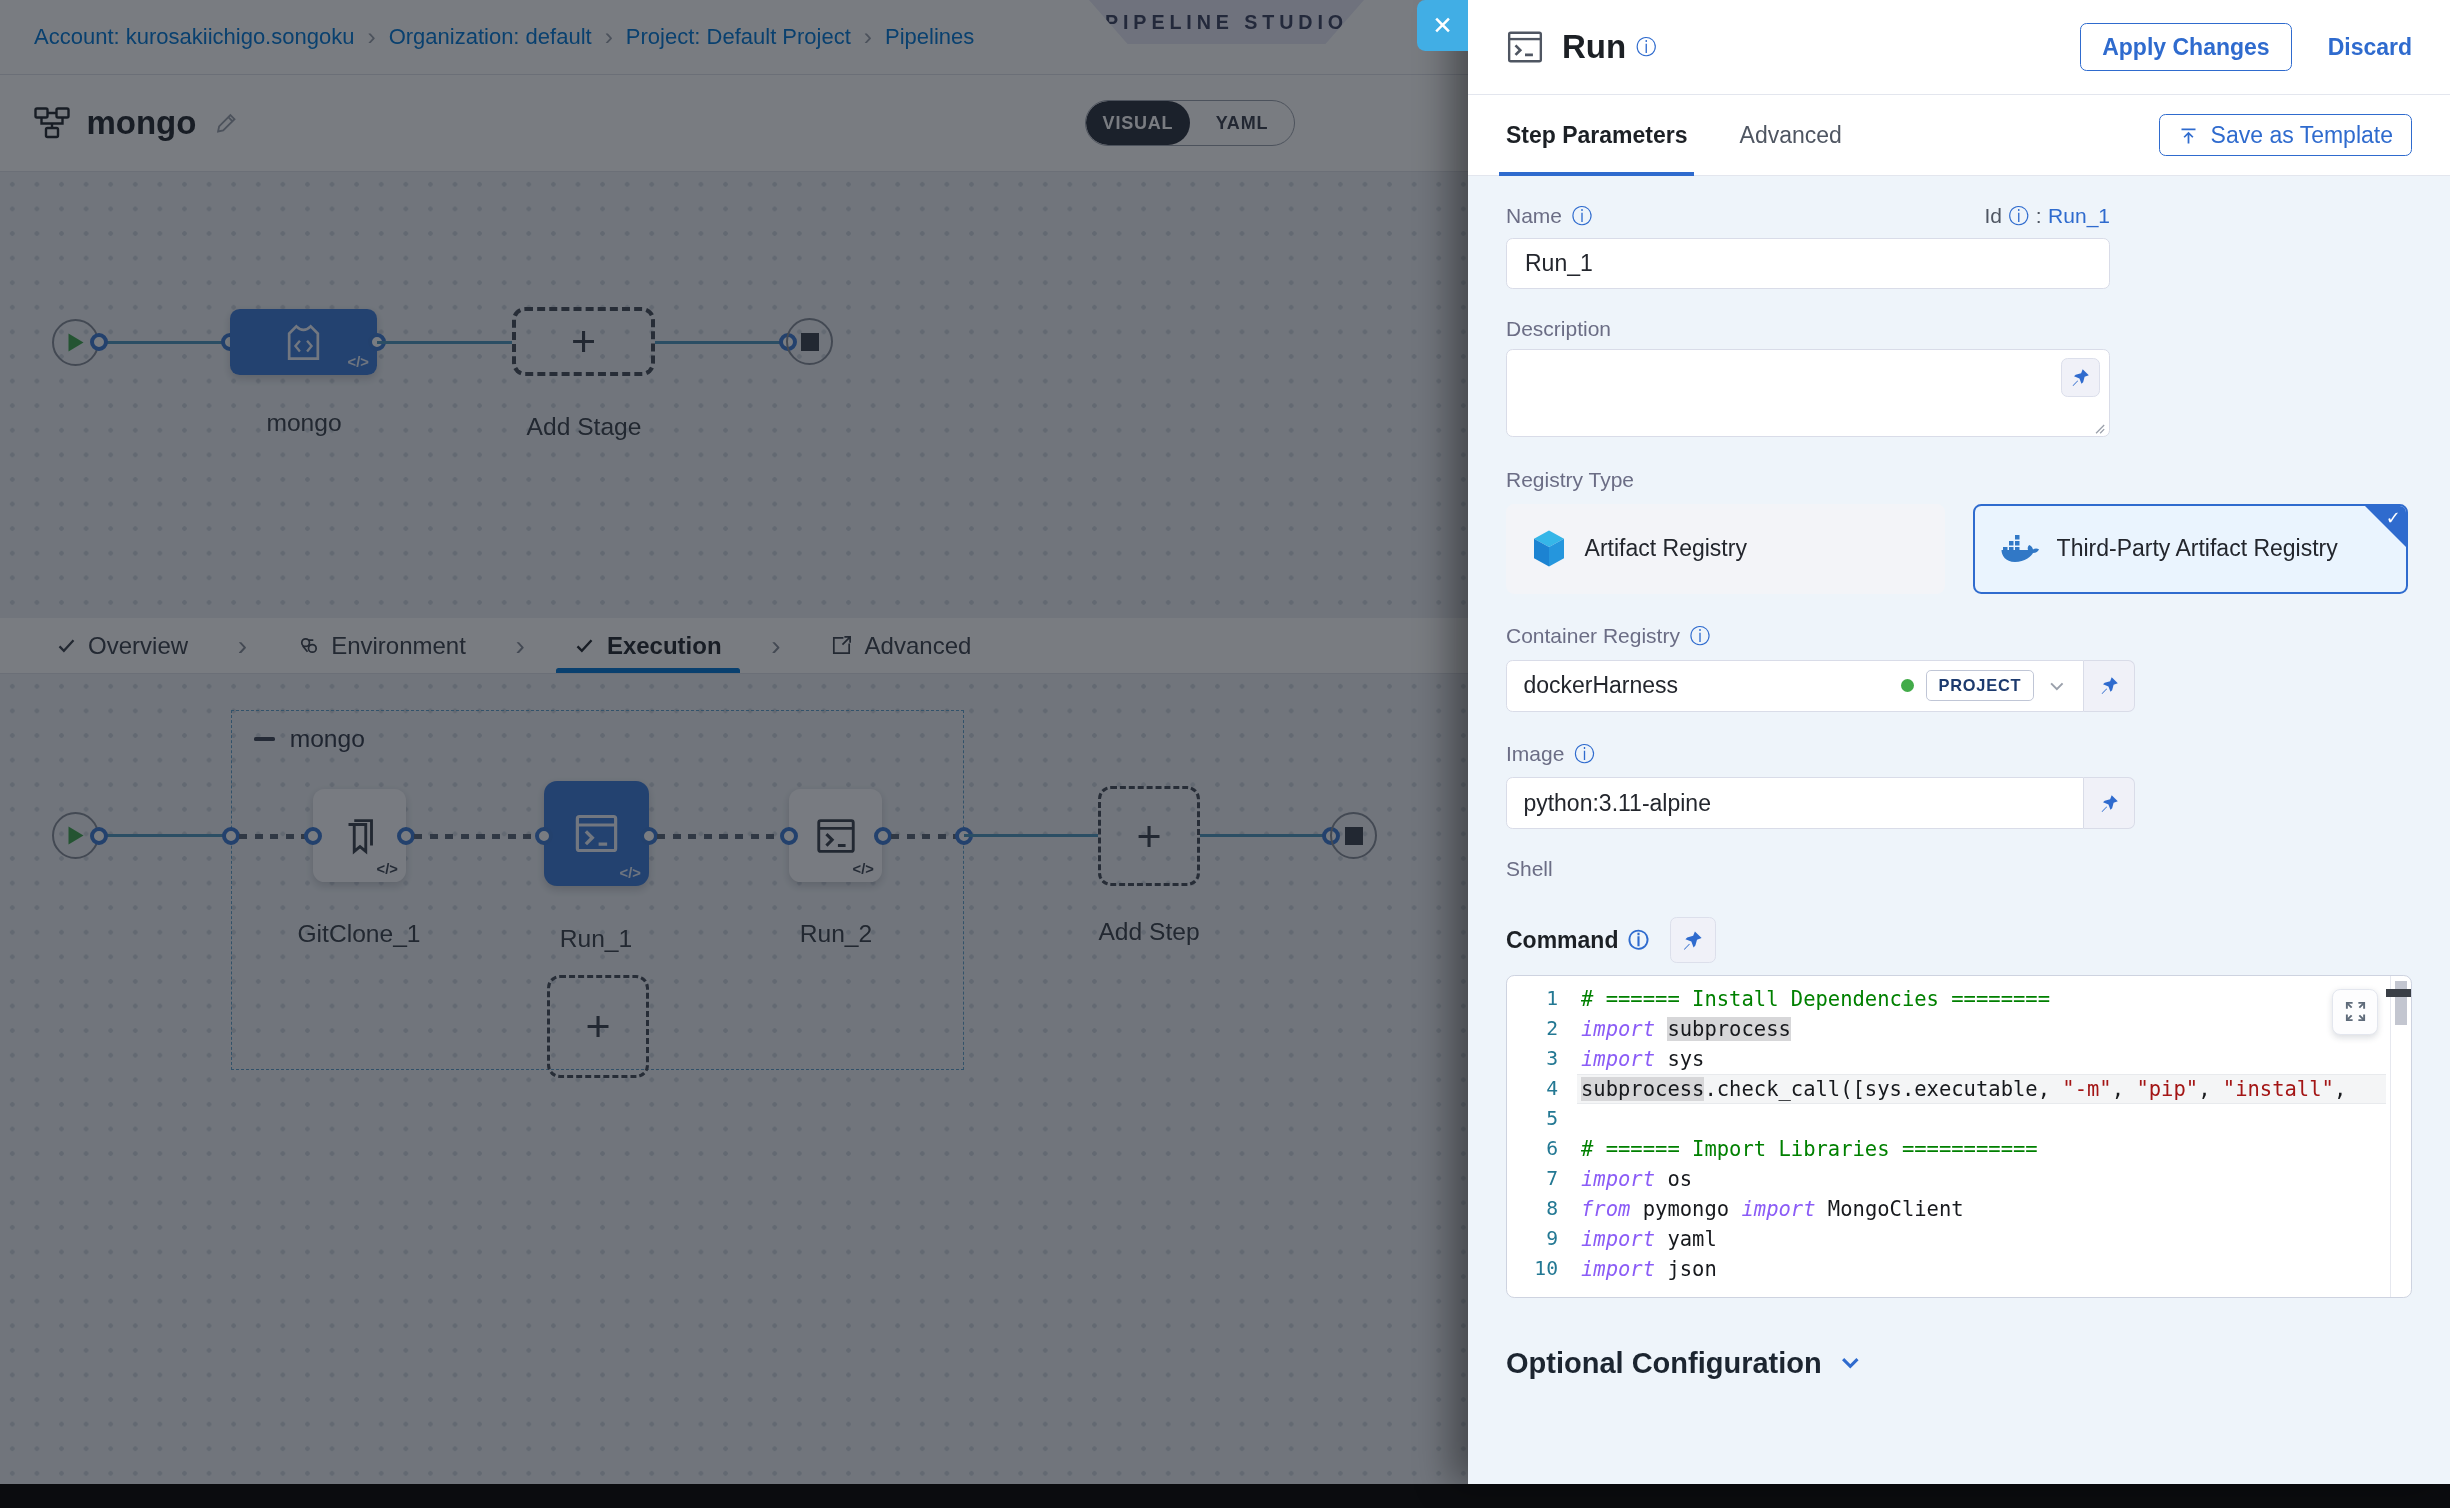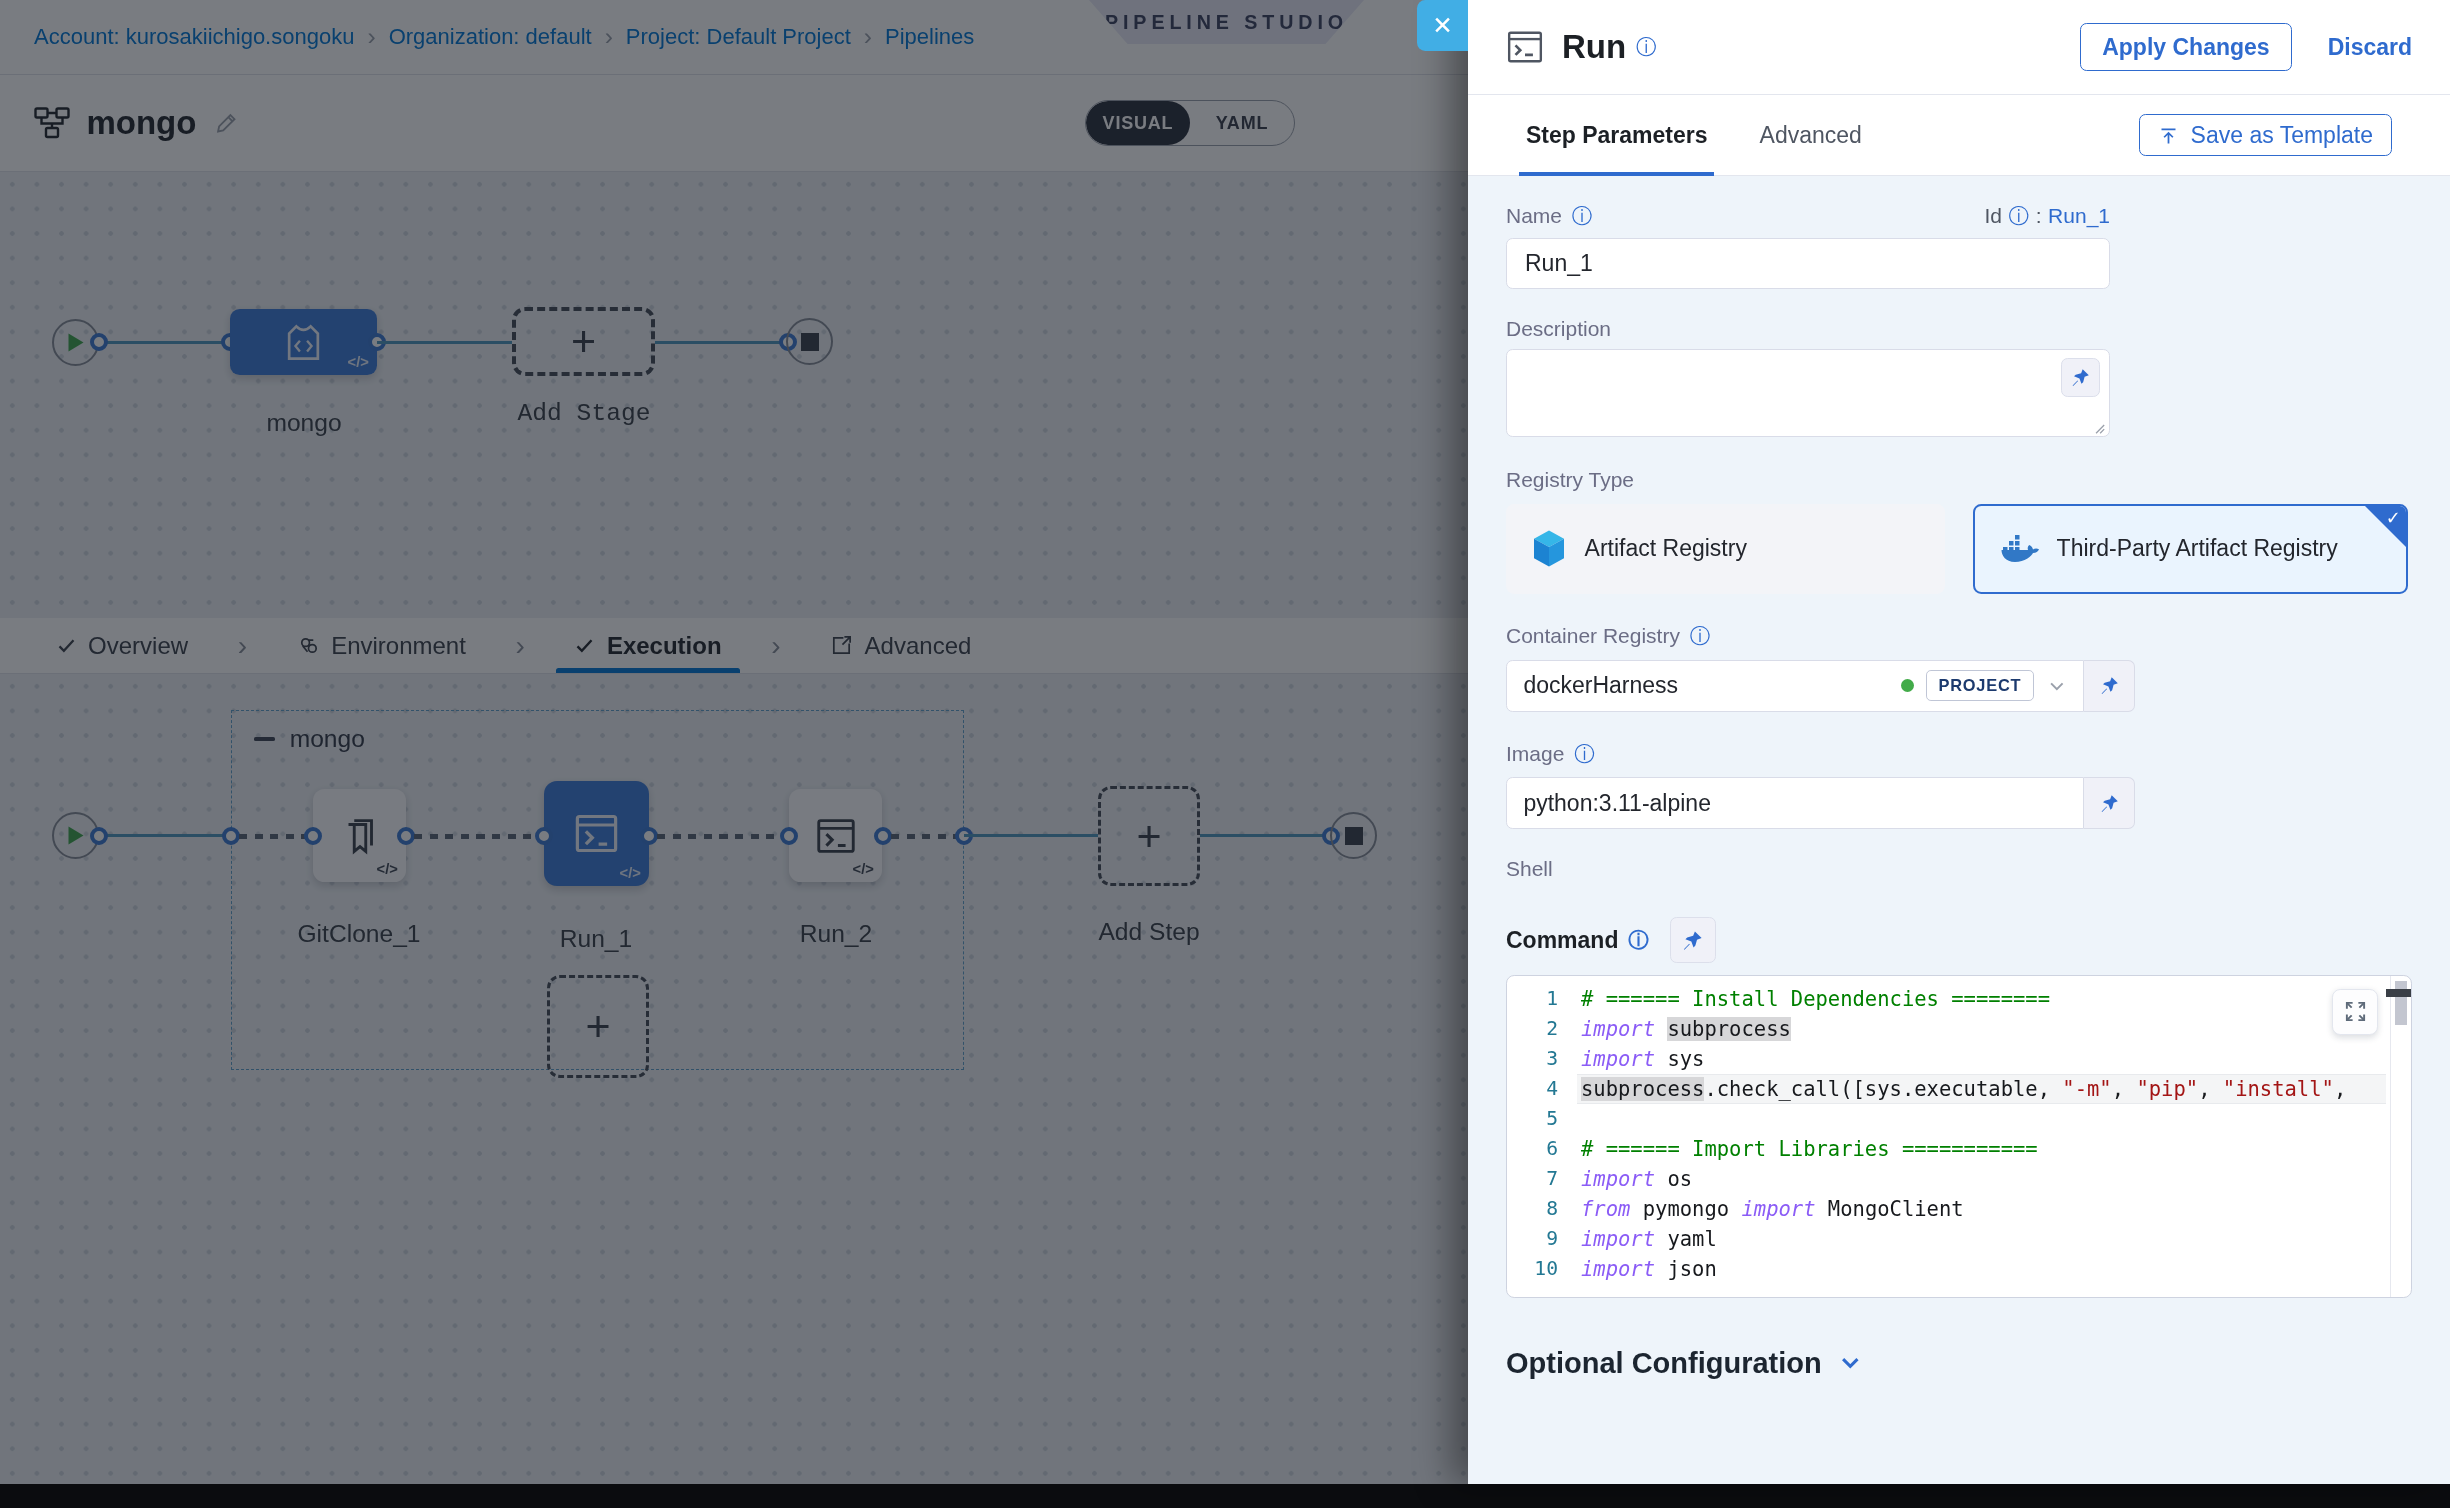--- a/index.html
+++ b/index.html
@@ -76,21 +76,21 @@
       justify-content:center; cursor:pointer; }
   .drawer-header { height:94px; display:flex; align-items:center; padding:0 38px; }
   .drawer-title { font-size:33px; font-weight:bold; color:#1c2025; margin-left:18px; }
   .info { color:#2f6bce; font-size:20.5px; font-family:"DejaVu Sans",sans-serif; margin-left:9.8px; }
   .hdr-actions { margin-left:auto; display:flex; align-items:center; gap:36px; }
   .btn-outline { border:1.6px solid #2f6bce; color:#2f6bce; background:#fff; border-radius:6.6px;
       font-size:23px; font-weight:600; padding:9.8px 21px; cursor:pointer;
       font-family:"Liberation Sans",sans-serif; }
   .link-btn { color:#2f6bce; font-size:23px; font-weight:600; cursor:pointer; }
   .subheader { height:82px; border-top:1.6px solid #e3e6ee; border-bottom:1.6px solid #e3e6ee;
-      display:flex; align-items:center; padding:0 58px; position:relative; background:#fff; }
+      display:flex; align-items:center; padding:0 38px; position:relative; background:#fff; }
   .ptab { font-size:23px; color:#4f5662; margin-right:52px; height:100%;
       display:flex; align-items:center; position:relative; cursor:pointer; }
   .ptab.active { font-weight:bold; color:#1c2025; }
   .ptab.active::after { content:""; position:absolute; left:-6.6px; right:-6.6px; bottom:-1.6px;
       height:4.9px; background:#2f6bce; }
   .tmpl-btn { margin-left:auto; display:flex; align-items:center; gap:11.5px; }
 
   .drawer-body { height:1308px; background:#eef4fa; padding:26px 38px 0 38px; position:relative; }
   .flabel { font-size:21px; color:#6b6d85; display:flex; align-items:center; }
   .row-between { display:flex; align-items:flex-end; justify-content:space-between; width:604px; }
@@ -216,21 +216,21 @@
         </svg>
         <span class="code-badge">&lt;/&gt;</span>
       </div>
       <div class="port" style="left:377px;top:170px;"></div>
       <div class="gnode-label" style="left:304px;top:237px;">mongo</div>
 
       <div class="link" style="left:377px;top:169px;width:135px;"></div>
       <div class="dashed-node" style="left:512px;top:135px;width:143px;height:69px;border-width:4.1px;">
         <span class="plus-glyph">+</span>
       </div>
-      <div class="gnode-label" style="left:584px;top:228px;font-family:Liberation Mono, monospace;">Add Stage</div>
+      <div class="gnode-label" style="left:584px;top:241px;">Add Stage</div>
 
       <div class="link" style="left:655px;top:169px;width:133px;"></div>
       <div class="port" style="left:788px;top:170px;"></div>
       <div class="endpoint" style="left:786px;top:146px;width:47px;height:47px;">
         <div class="stop-sq"></div>
       </div>
     </div>
 
     <div class="tabstrip">
       <div class="stage-tab">

